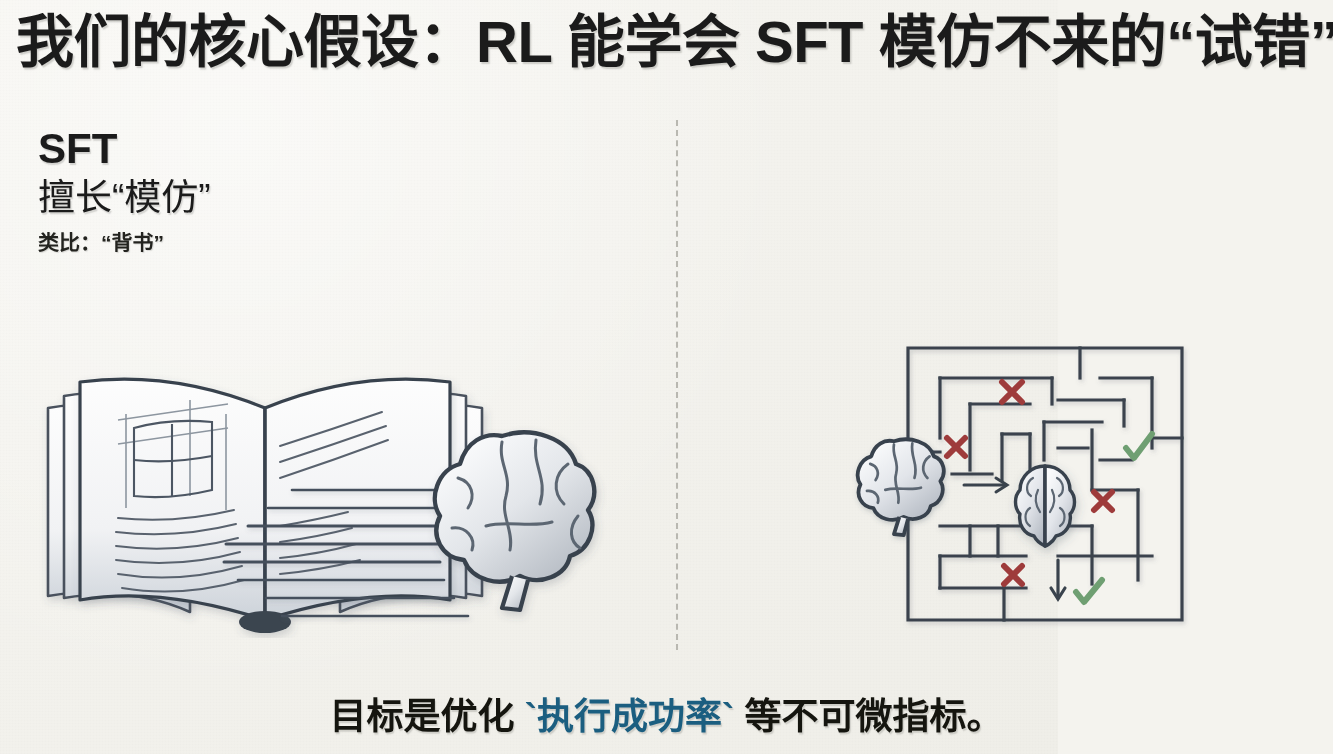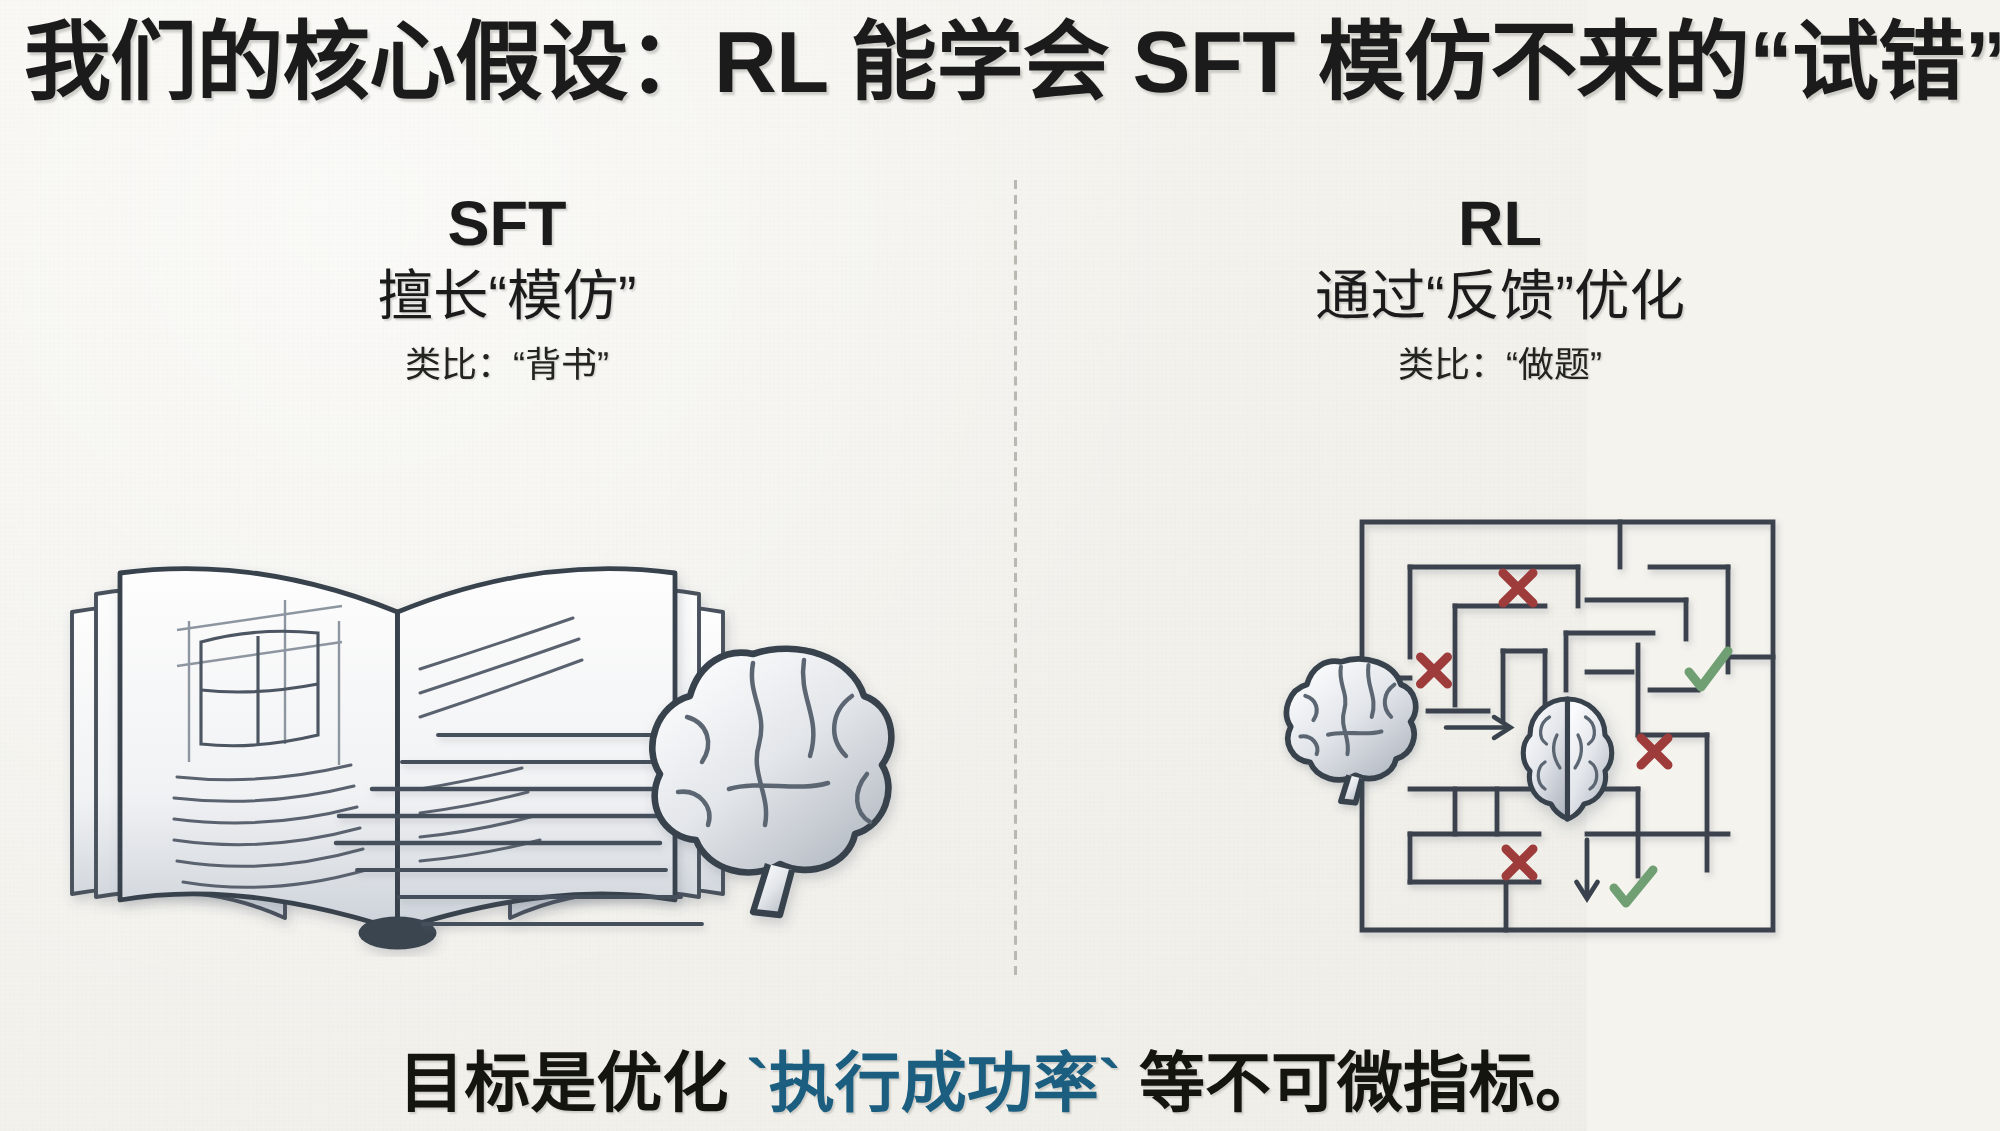--- a/index.html
+++ b/index.html
@@ -59,21 +59,21 @@
     width: 0;
     height: 530px;
     border-left: 2px dashed #b9b8b1;
   }
 
   
   .column {
     position: absolute;
     top: 125px;
     width: 600px;
-    text-align: center;
+    text-align: left;
   }
   #col-sft { left: 38px; }
   #col-rl  { left: 700px; }
 
   .col-title {
     font-size: 42px;
     font-weight: bold;
     color: #1b1b1b;
     line-height: 1.12;
     text-shadow: 1.2px 1.6px 1.2px rgba(120,120,115,0.30);
@@ -81,22 +81,22 @@
   .col-sub {
     margin-top: 4px;
     font-size: 37px;
     font-weight: normal;
     color: #1b1b1b;
     line-height: 1.2;
     text-shadow: 1.2px 1.6px 1.2px rgba(120,120,115,0.28);
   }
   .col-analogy {
     margin-top: 10px;
-    font-size: 24px;
-    font-weight: normal;
+    font-size: 21px;
+    font-weight: bold;
     color: #23231f;
     line-height: 1.2;
     text-shadow: 1px 1.3px 1px rgba(125,125,120,0.25);
   }
 
   
   #illus-book {
     position: absolute;
     left: 30px;
     top: 348px;
@@ -112,21 +112,21 @@
   }
   .illus svg { display: block; width: 100%; height: 100%; }
 
   
   #caption {
     position: absolute;
     left: 0;
     top: 686px;
     width: 1333px;
     text-align: center;
-    font-size: 44px;
+    font-size: 37px;
     font-weight: bold;
     color: #15150f;
     white-space: nowrap;
     text-shadow: 1.2px 1.6px 1.2px rgba(125,125,120,0.30);
   }
   #caption .code {
     color: #1b5e80;
   }
 </style>
 </head>
@@ -236,25 +236,20 @@
           <path d="M140 34 C126 44 124 62 136 74"></path>
           <path d="M30 48 C44 52 48 66 40 78"></path>
           <path d="M24 98 C38 96 48 108 44 120"></path>
           <path d="M58 96 C78 90 104 98 124 92"></path>
           <path d="M150 86 C140 98 142 112 152 118"></path>
         </g>
       </g>
     </svg>
   </div>
 
-  <div class="column" id="col-rl">
-    <div class="col-title">RL</div>
-    <div class="col-sub">通过“反馈”优化</div>
-    <div class="col-analogy">类比：“做题”</div>
-  </div>
 
   <div class="illus" id="illus-maze">
     <svg viewBox="0 0 360 320" xmlns="http://www.w3.org/2000/svg">
       <defs>
         <linearGradient id="brainGrad2" x1="0.15" y1="0.1" x2="0.85" y2="0.95">
           <stop offset="0%" stop-color="#fafbfc"></stop>
           <stop offset="48%" stop-color="#e2e5ea"></stop>
           <stop offset="100%" stop-color="#b4bac3"></stop>
         </linearGradient>
         <filter id="mzShadow" x="-20%" y="-20%" width="150%" height="150%">

